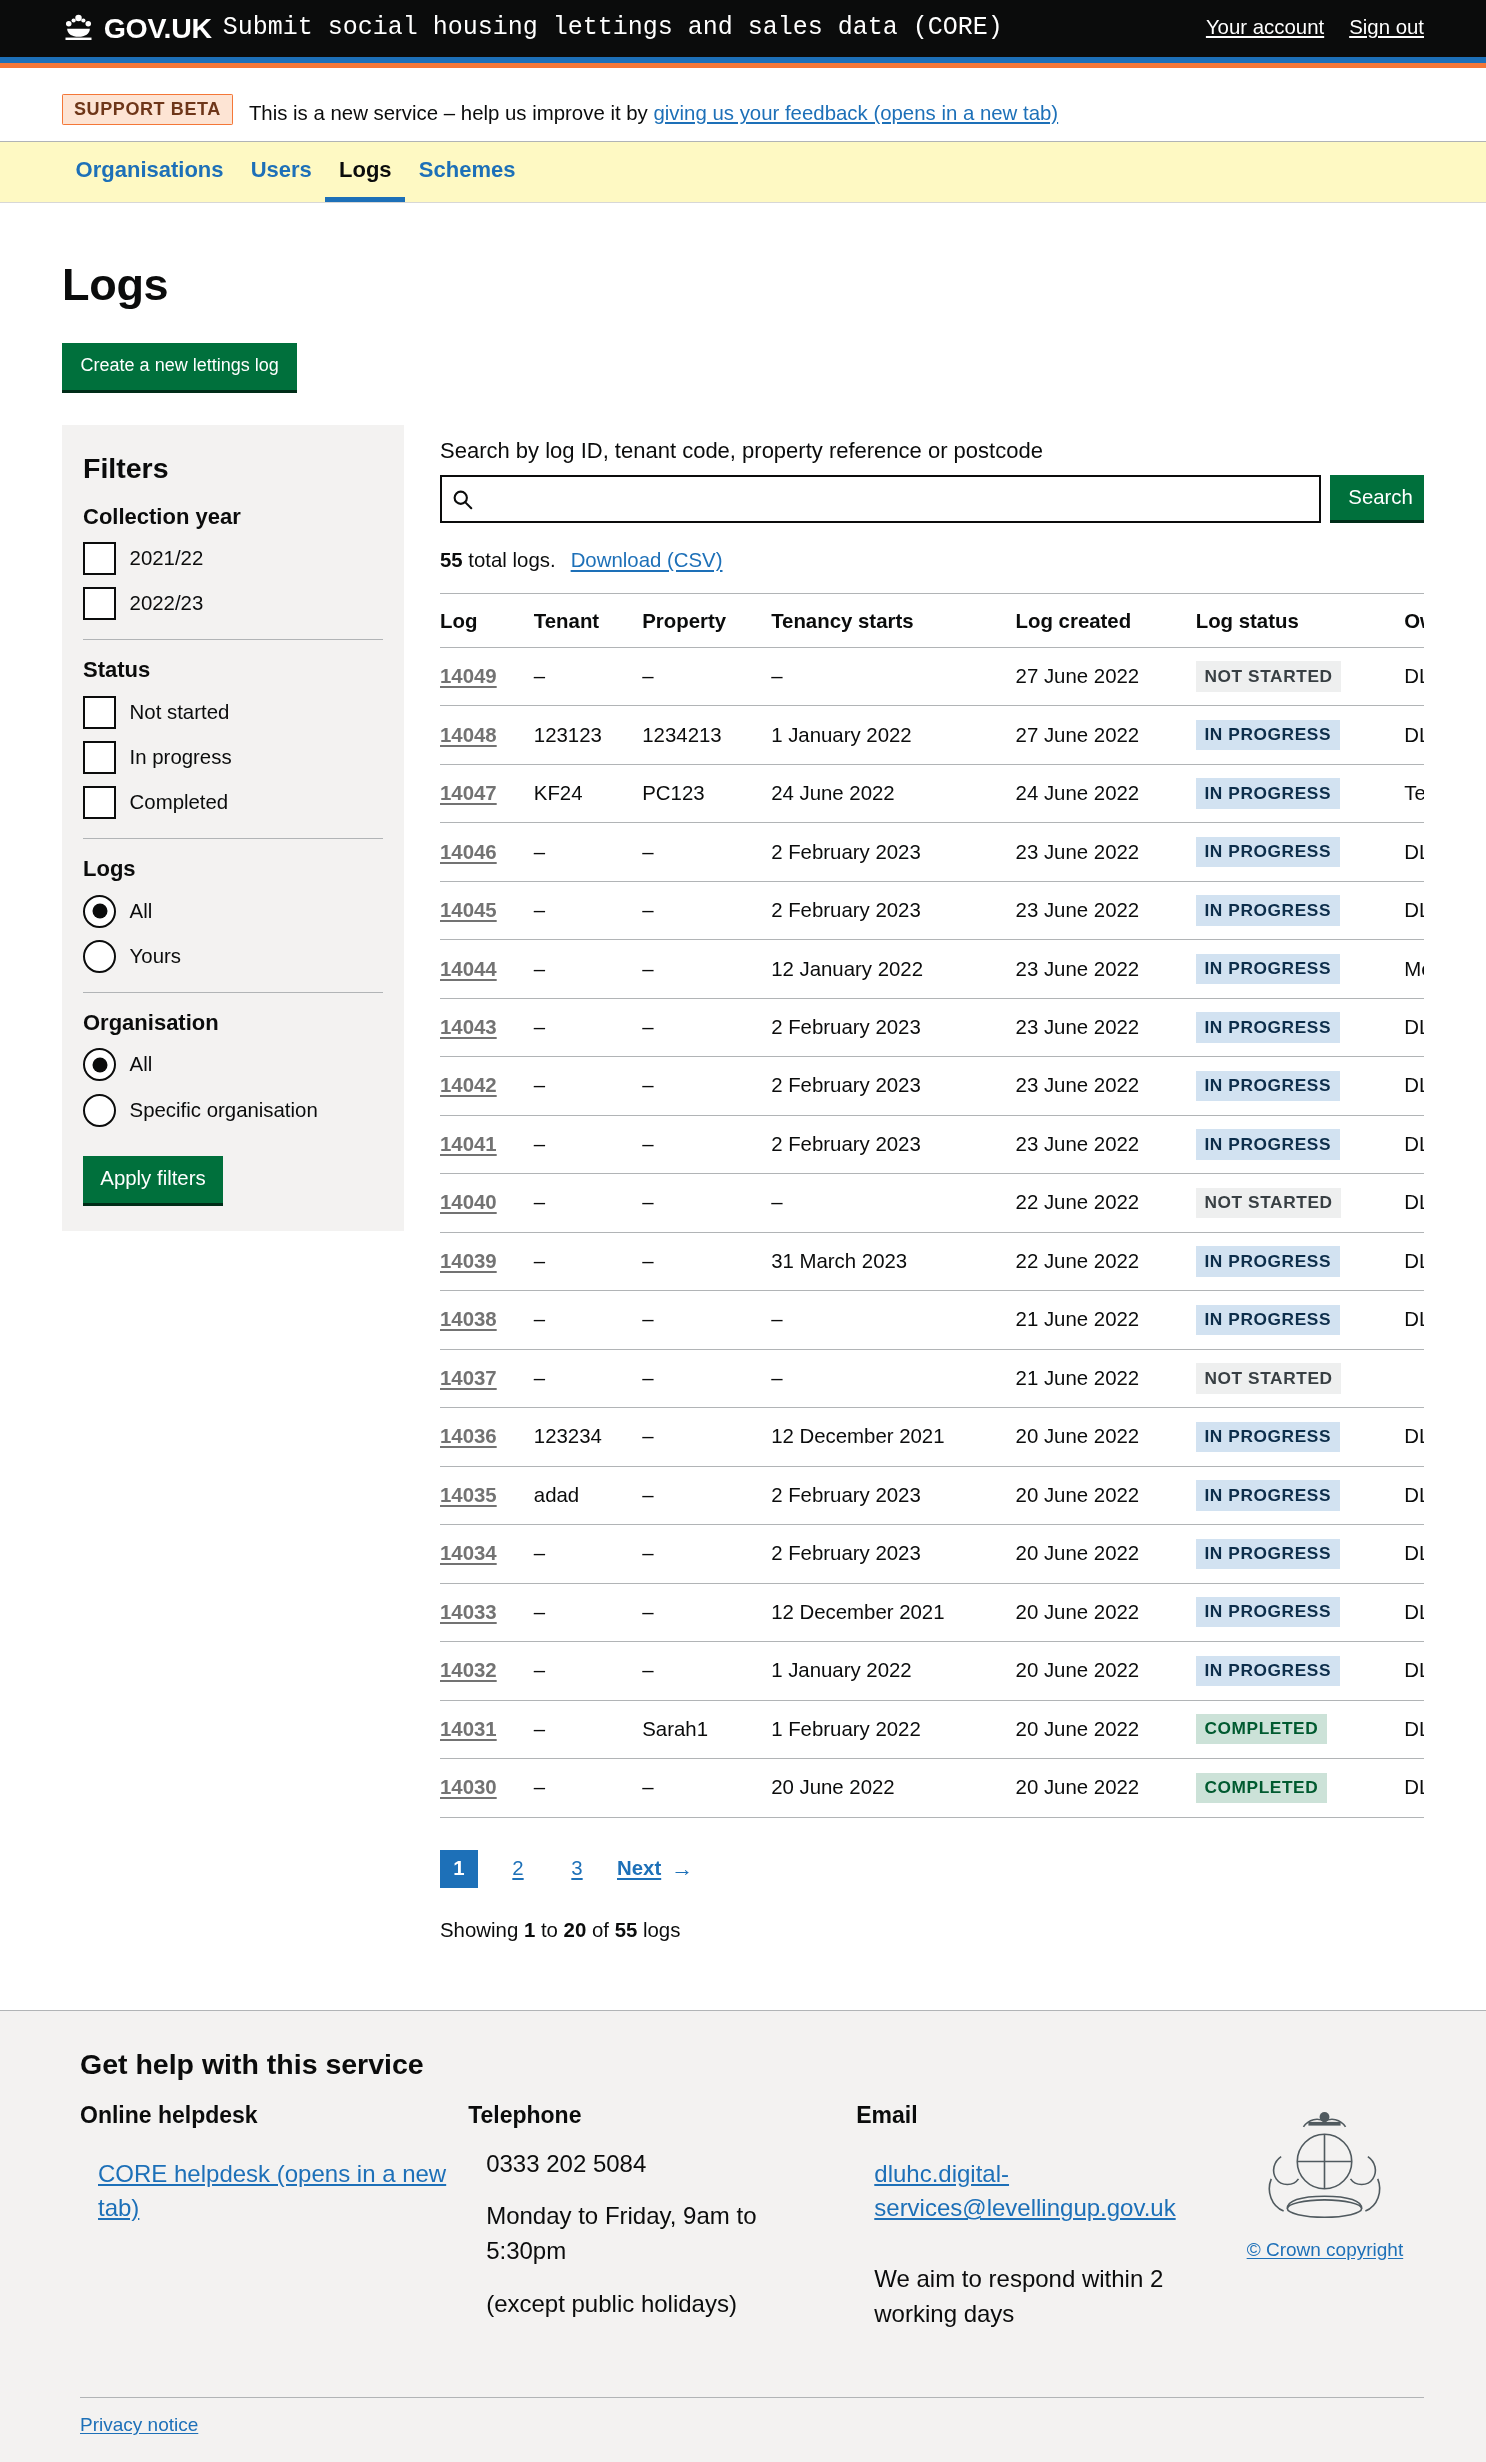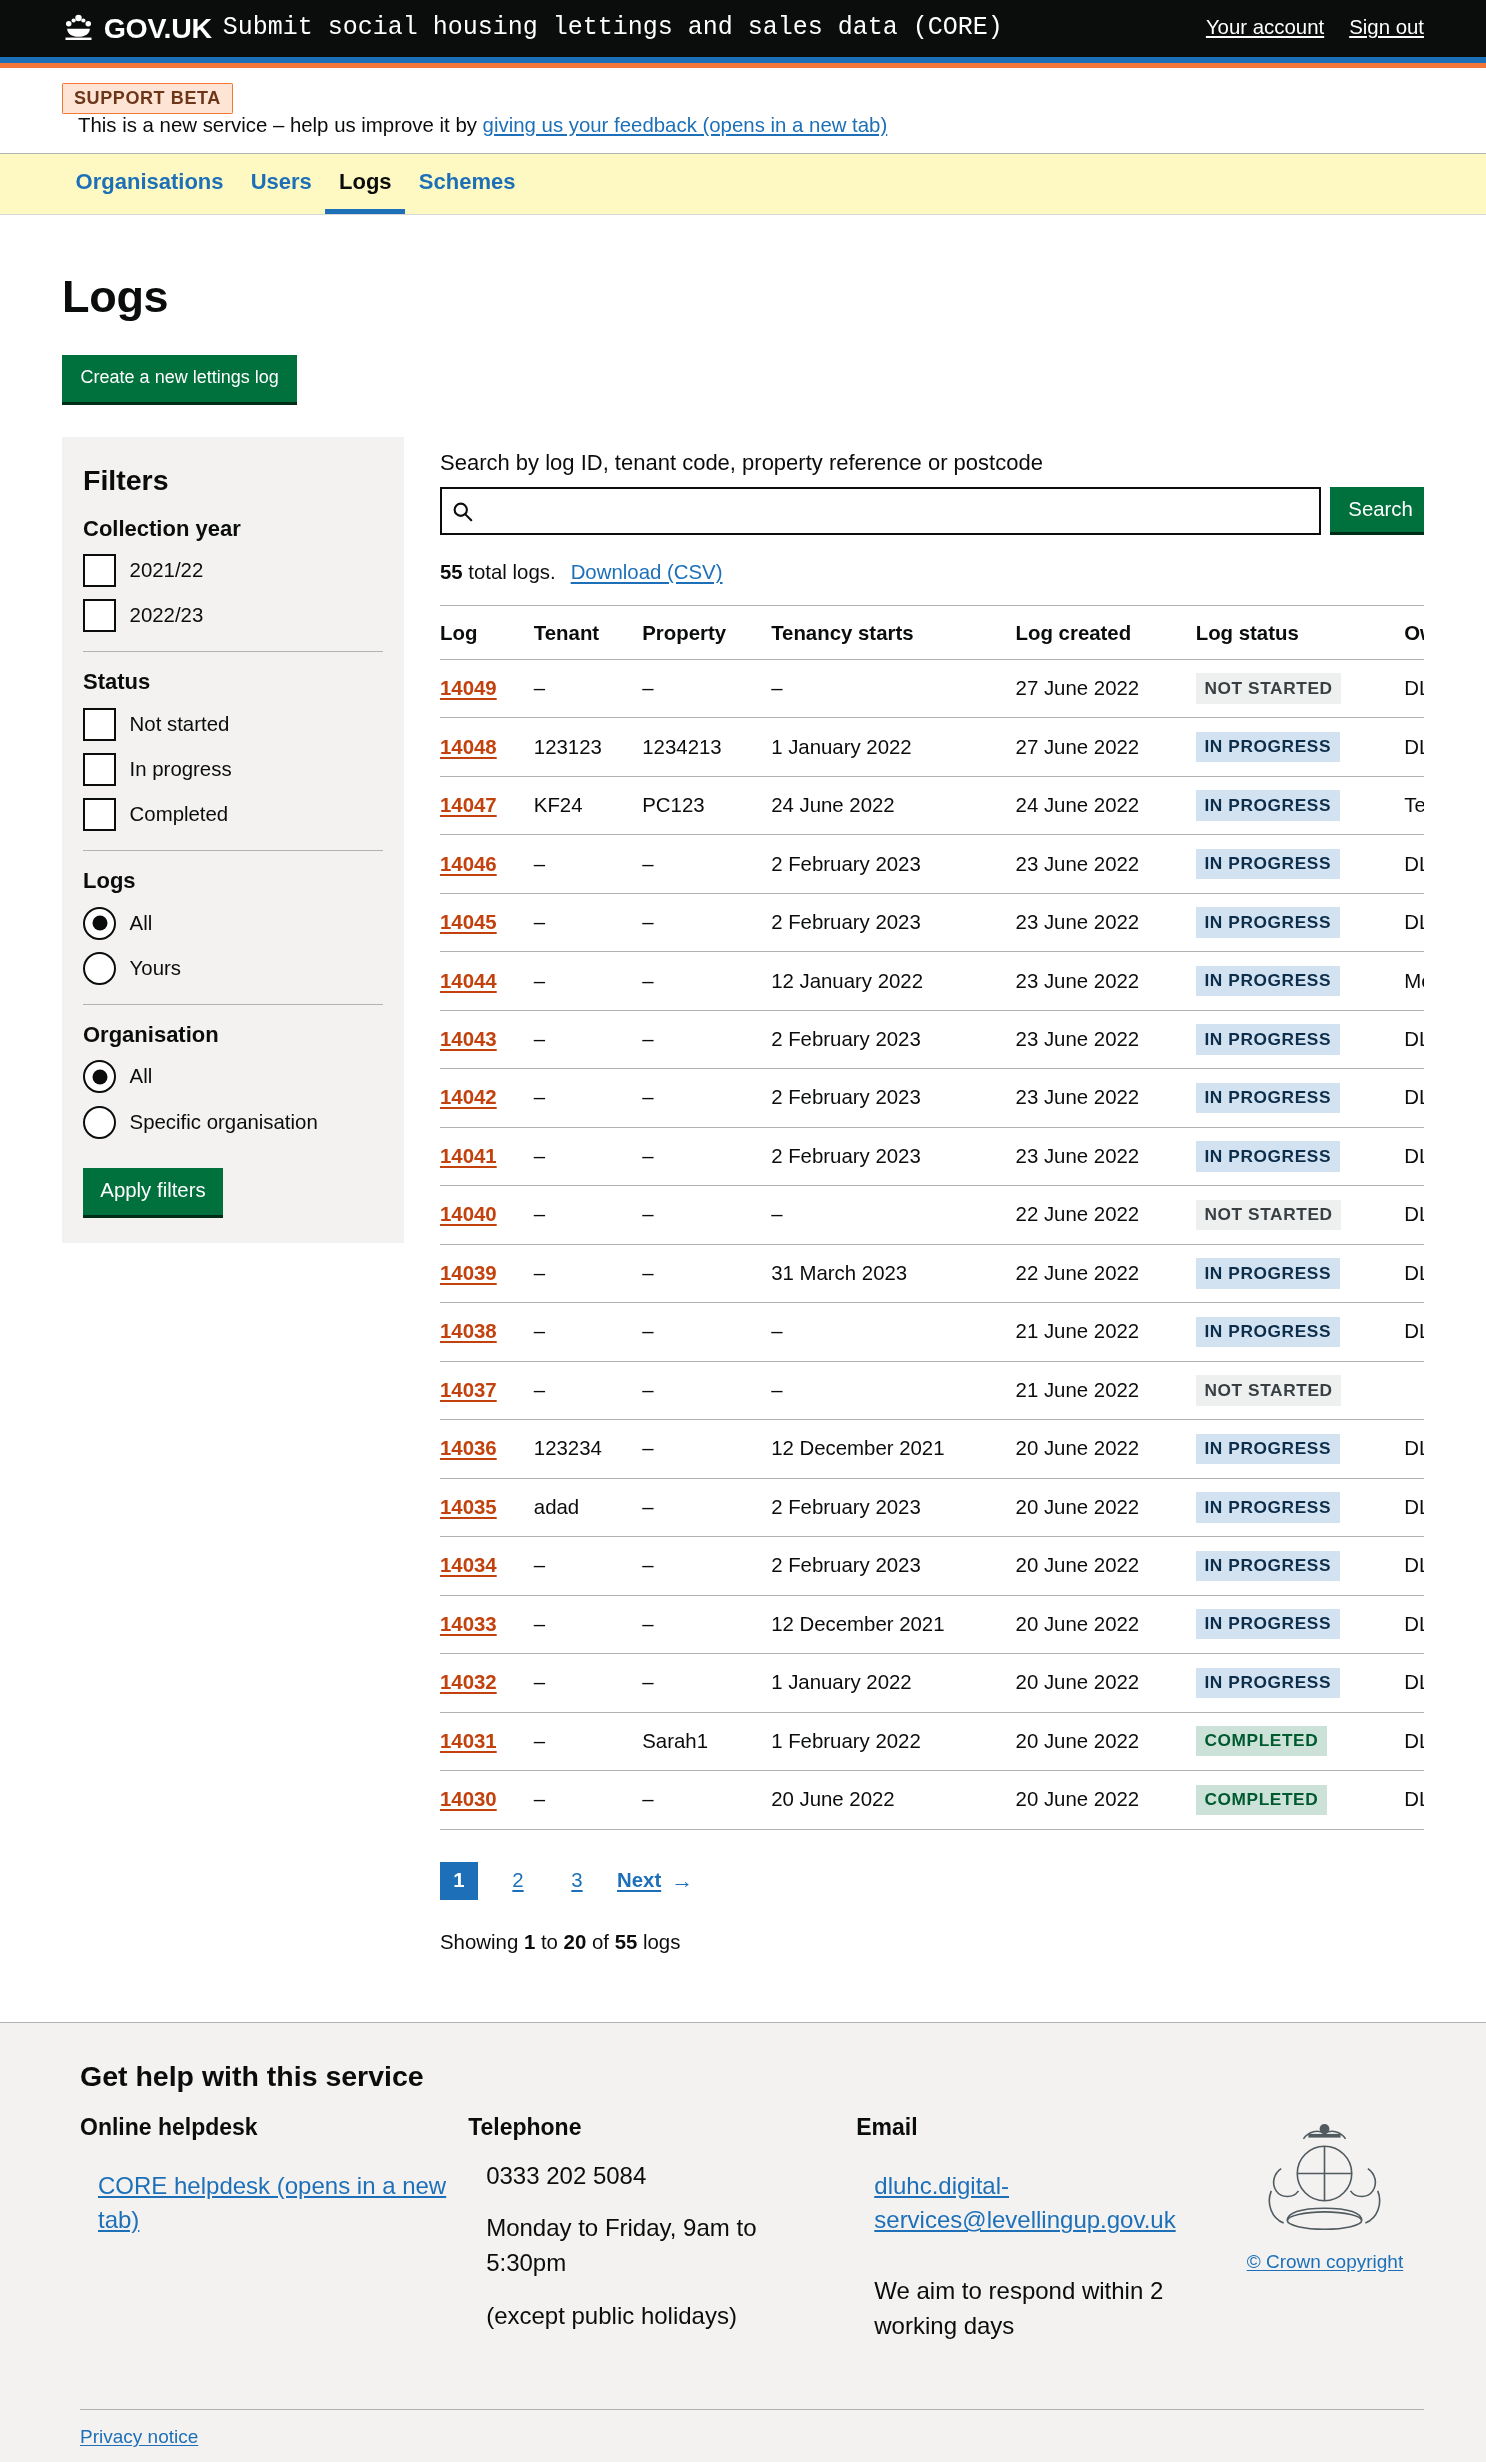--- a/index.html
+++ b/index.html
@@ -47,26 +47,25 @@
   .header-right a {
     color: #ffffff;
     font-size: 20.4px;
     text-decoration: underline;
     text-underline-offset: 1.9px;
   }
   .orange-rule { height: 5px; background: #f47738; }
 
   
   .phase-banner {
-    padding: 15px 62px 16px 62px;
+    padding: 26px 62px 16px 62px;
     border-bottom: 1.2px solid #b1b4b6;
     display: flex;
-    align-items: flex-start;
+    align-items: flex-end;
     background: #ffffff;
-    flex-direction: column;
   }
   .phase-tag {
     background: #fde4d4;
     color: #6e3619;
     border: 1.9px solid #f47738;
     font-size: 18px;
     font-weight: bold;
     letter-spacing: 0.6px;
     padding: 3.7px 11px 4.3px 11px;
     text-transform: uppercase;
@@ -249,21 +248,21 @@
     border-bottom: 1.9px solid #b1b4b6;
     white-space: nowrap;
   }
   table.logs td {
     padding: 13.6px 16px 13.6px 0;
     border-bottom: 1.2px solid #b1b4b6;
     white-space: nowrap;
     vertical-align: middle;
   }
   table.logs td a {
-    color: #c2410c;
+    color: #737373;
     font-weight: bold;
     text-underline-offset: 2.5px;
   }
   .tag {
     display: inline-block;
     font-size: 17.3px;
     font-weight: bold;
     letter-spacing: 0.6px;
     padding: 4.3px 8.7px 5px 8.7px;
     text-transform: uppercase;

